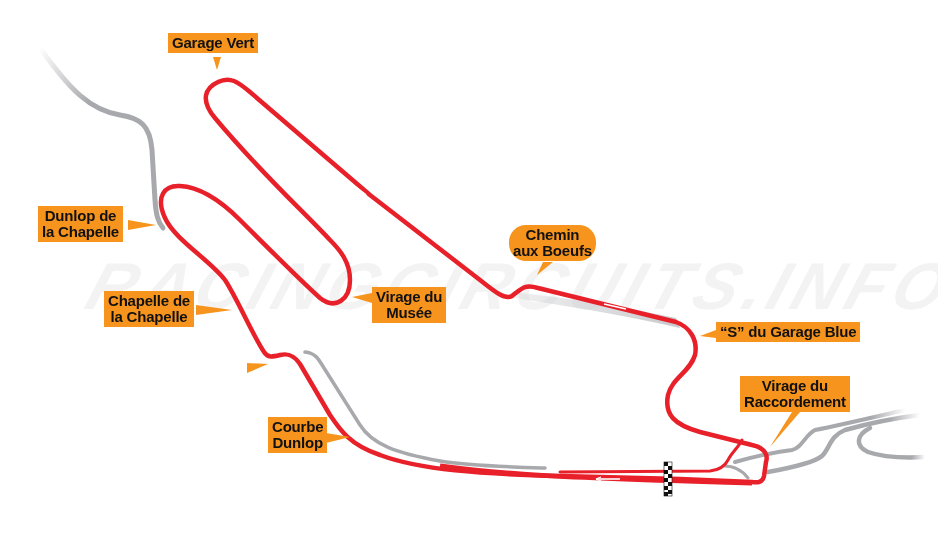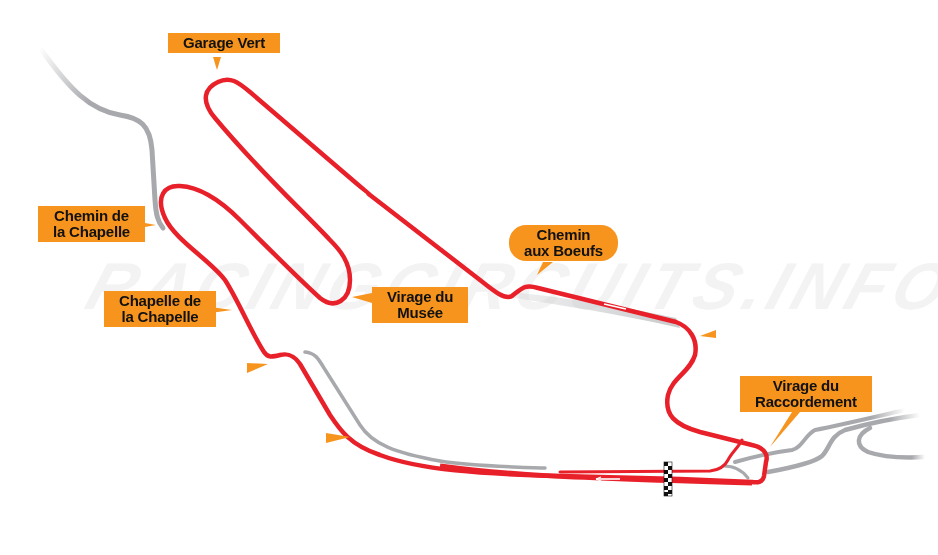--- a/index.html
+++ b/index.html
@@ -39,21 +39,21 @@
     }
     .label {
       position: absolute;
       background: #f7941d;
       color: #111111;
       font-family: "Liberation Sans", sans-serif;
       font-weight: bold;
       font-size: 15px;
       line-height: 16px;
       text-align: center;
-      padding: 2px 15px;
+      padding: 2px 4px;
       white-space: nowrap;
       z-index: 3;
       letter-spacing: -0.2px;
     }
     .label span { display: block; }
   </style>
 </head>
 <body>
 
 <div class="map">
@@ -156,40 +156,47 @@
       <polygon points="716,330 716,338 700,336"></polygon>
       <polygon points="792,412 800,412 770,447"></polygon>
     </g>
   </svg>
 
   <div class="label" style="left:168px; top:33px;">
     <span>Garage Vert</span>
   </div>
 
   <div class="label" style="left:38px; top:206px;">
-    <span>Chemin de</span>
+    <span>Dunlop de</span>
     <span>la Chapelle</span>
   </div>
 
   <div class="label" style="left:104px; top:291px;">
     <span>Chapelle de</span>
     <span>la Chapelle</span>
   </div>
 
 
+  <div class="label" style="left:268px; top:417px;">
+    <span>Courbe</span>
+    <span>Dunlop</span>
+  </div>
 
   <div class="label" style="left:372px; top:287px;">
     <span>Virage du</span>
     <span>Musée</span>
   </div>
 
   <div class="label" style="left:509px; top:225px;border-radius:17px;">
     <span>Chemin</span>
     <span>aux Boeufs</span>
   </div>
 
+  <div class="label" style="left:716px; top:322px;">
+    <span>“S” du Garage Blue</span>
+  </div>
 
   <div class="label" style="left:740px; top:376px;">
     <span>Virage du</span>
     <span>Raccordement</span>
   </div>
 
 </div>
 
 </body></html>

